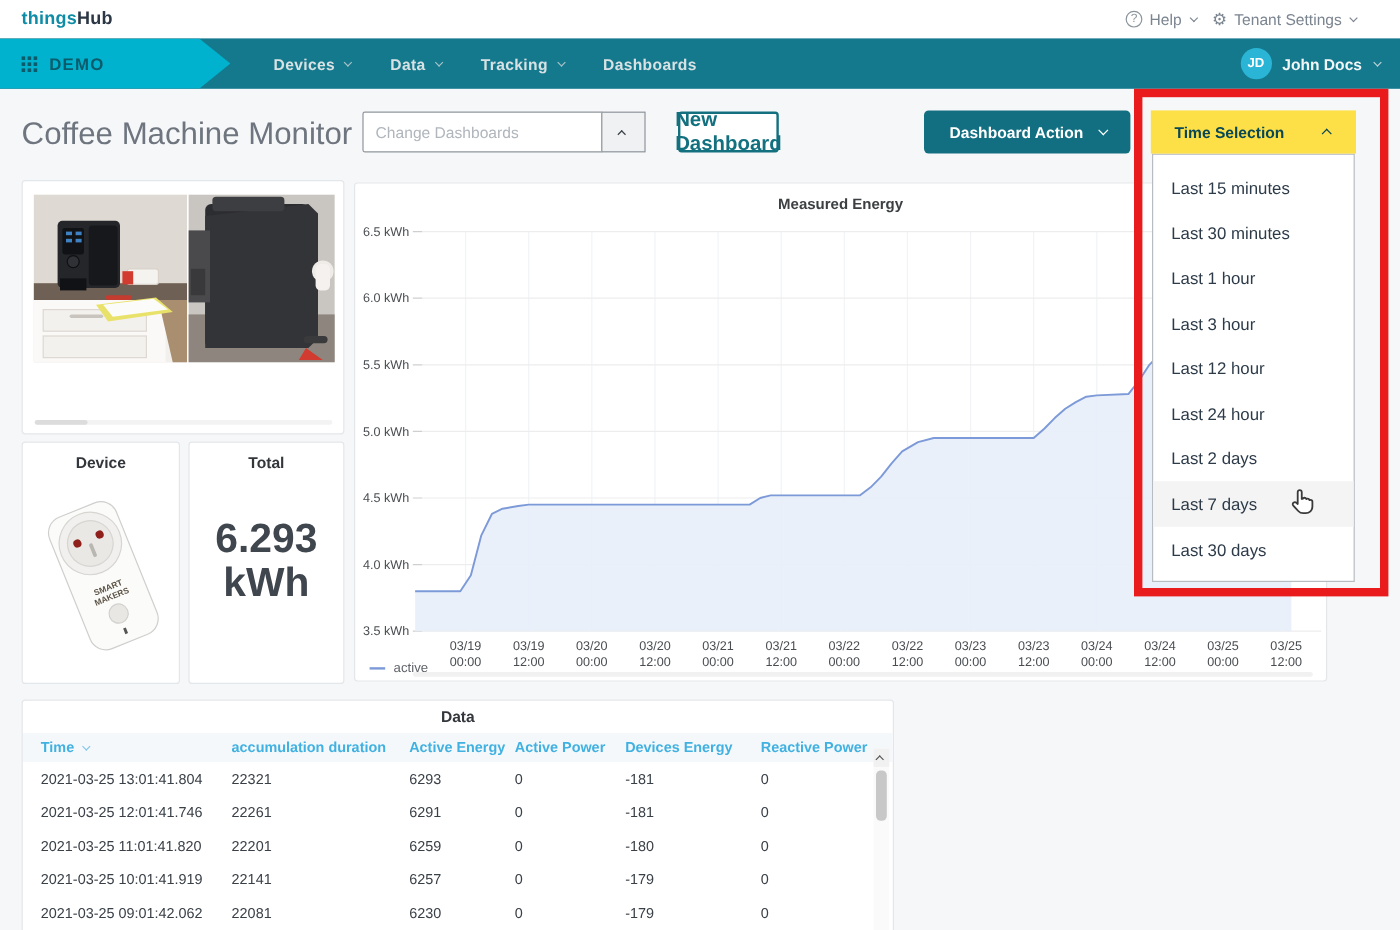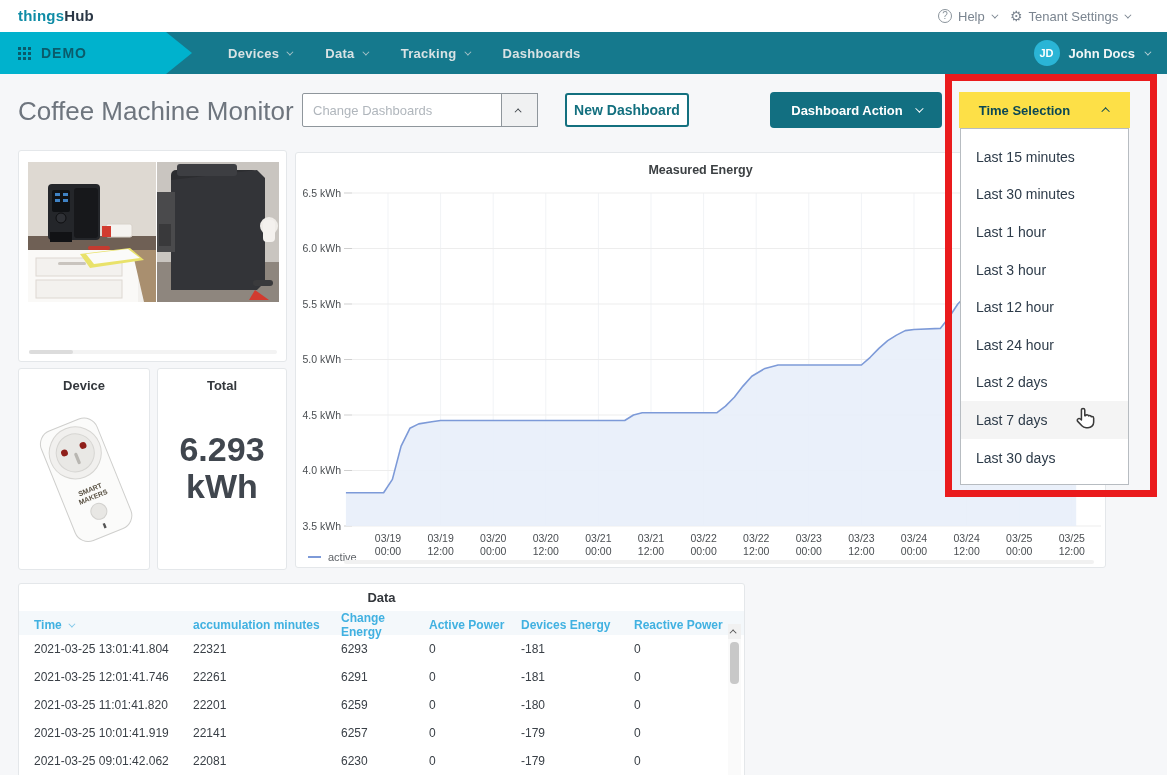--- a/index.html
+++ b/index.html
@@ -36,21 +36,21 @@
   #nav-user { right:18px; top:0; height:42px; display:flex; align-items:center; gap:9px; cursor:pointer; }
   #avatar { width:26px; height:26px; border-radius:50%; background:#2ab5d6; color:#fff; font-size:11px; font-weight:bold; display:flex; align-items:center; justify-content:center; }
   #nav-user .name { color:#f2f6f7; font-size:13px; font-weight:bold; }
   #nav-user .chev { color:#bcd3d8; }
 
   
   #page-title { left:18px; top:96px; font-size:26px; color:#6e757e; font-weight:normal; }
   #dash-input { left:302px; top:93px; width:200px; height:34px; background:#fff; border:1px solid #8f969c; border-radius:2px 0 0 2px; font-size:13px; color:#444; padding:0 10px; font-family:"Liberation Sans",sans-serif; }
   #dash-input::placeholder { color:#b0b6bc; }
   #dash-caret { left:501px; top:93px; width:37px; height:34px; background:#f0f1f2; border:1px solid #8f969c; display:flex; align-items:center; justify-content:center; color:#3c4249; cursor:pointer; }
-  #new-dash-btn { left:565px; top:93px; width:124px; height:34px; background:#fff; border:2px solid #13707f; border-radius:3px; color:#13707f; font-weight:bold; font-size:14px; display:flex; align-items:center; justify-content:center; cursor:pointer; }
+  #new-dash-btn { left:565px; top:93px; width:84px; height:34px; background:#fff; border:2px solid #13707f; border-radius:3px; color:#13707f; font-weight:bold; font-size:17px; display:flex; align-items:center; justify-content:center; cursor:pointer; }
   #dash-action-btn { left:770px; top:92px; width:172px; height:36px; background:#126f81; border-radius:4px; color:#fff; font-size:13px; font-weight:bold; display:flex; align-items:center; justify-content:center; gap:12px; cursor:pointer; }
   #time-sel-btn { left:959px; top:92px; width:171px; height:36px; background:#fde047; color:#0a4754; font-size:13px; font-weight:bold; display:flex; align-items:center; justify-content:center; gap:34px; cursor:pointer; z-index:41; }
 
   
   #time-menu { left:960px; top:128px; width:169px; height:357px; background:#fff; border:1px solid #b7bcc1; z-index:40; padding-top:9px; }
   .menu-item { height:37.6px; display:flex; align-items:center; padding-left:15px; font-size:14px; color:#2d3b49; cursor:pointer; }
   .menu-item.hovered { background:#f4f4f4; }
 
   
   #red-frame { left:945px; top:74px; width:212px; height:423px; border:7px solid #ea1b1d; z-index:50; pointer-events:none; }
@@ -313,24 +313,24 @@
   </div>
 
   <div id="table-panel" class="abs panel">
     <div id="table-title">Data</div>
     <div id="table-head">
         <div class="th">
           <span>Time</span>
           <span class="chev down sm"></span>
         </div>
         <div class="th">
-          <span>accumulation minutes</span>
-        </div>
-        <div class="th">
-          <span>Change Energy</span>
+          <span>accumulation duration</span>
+        </div>
+        <div class="th">
+          <span>Active Energy</span>
         </div>
         <div class="th">
           <span>Active Power</span>
         </div>
         <div class="th">
           <span>Devices Energy</span>
         </div>
         <div class="th">
           <span>Reactive Power</span>
         </div>

